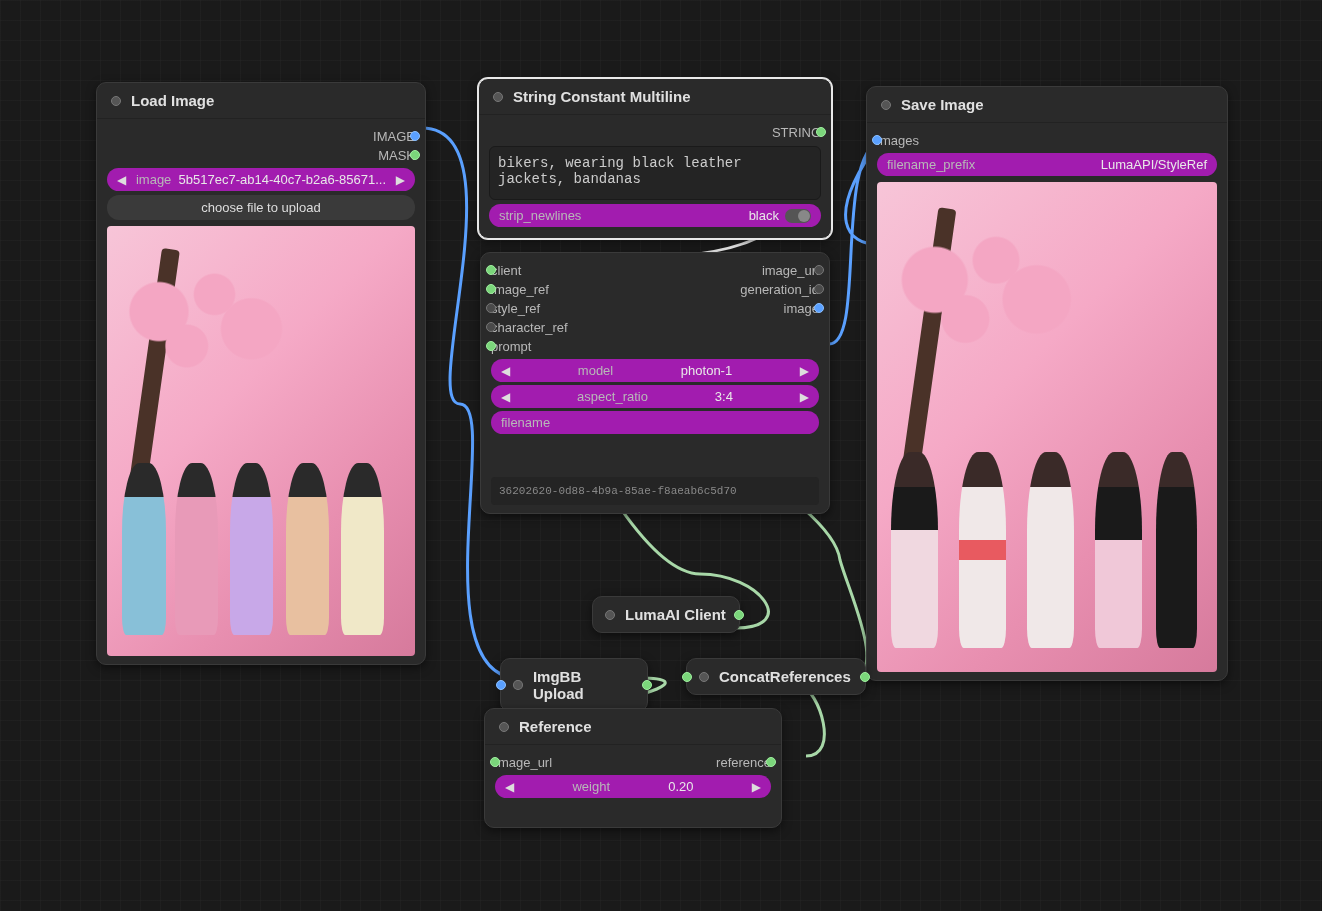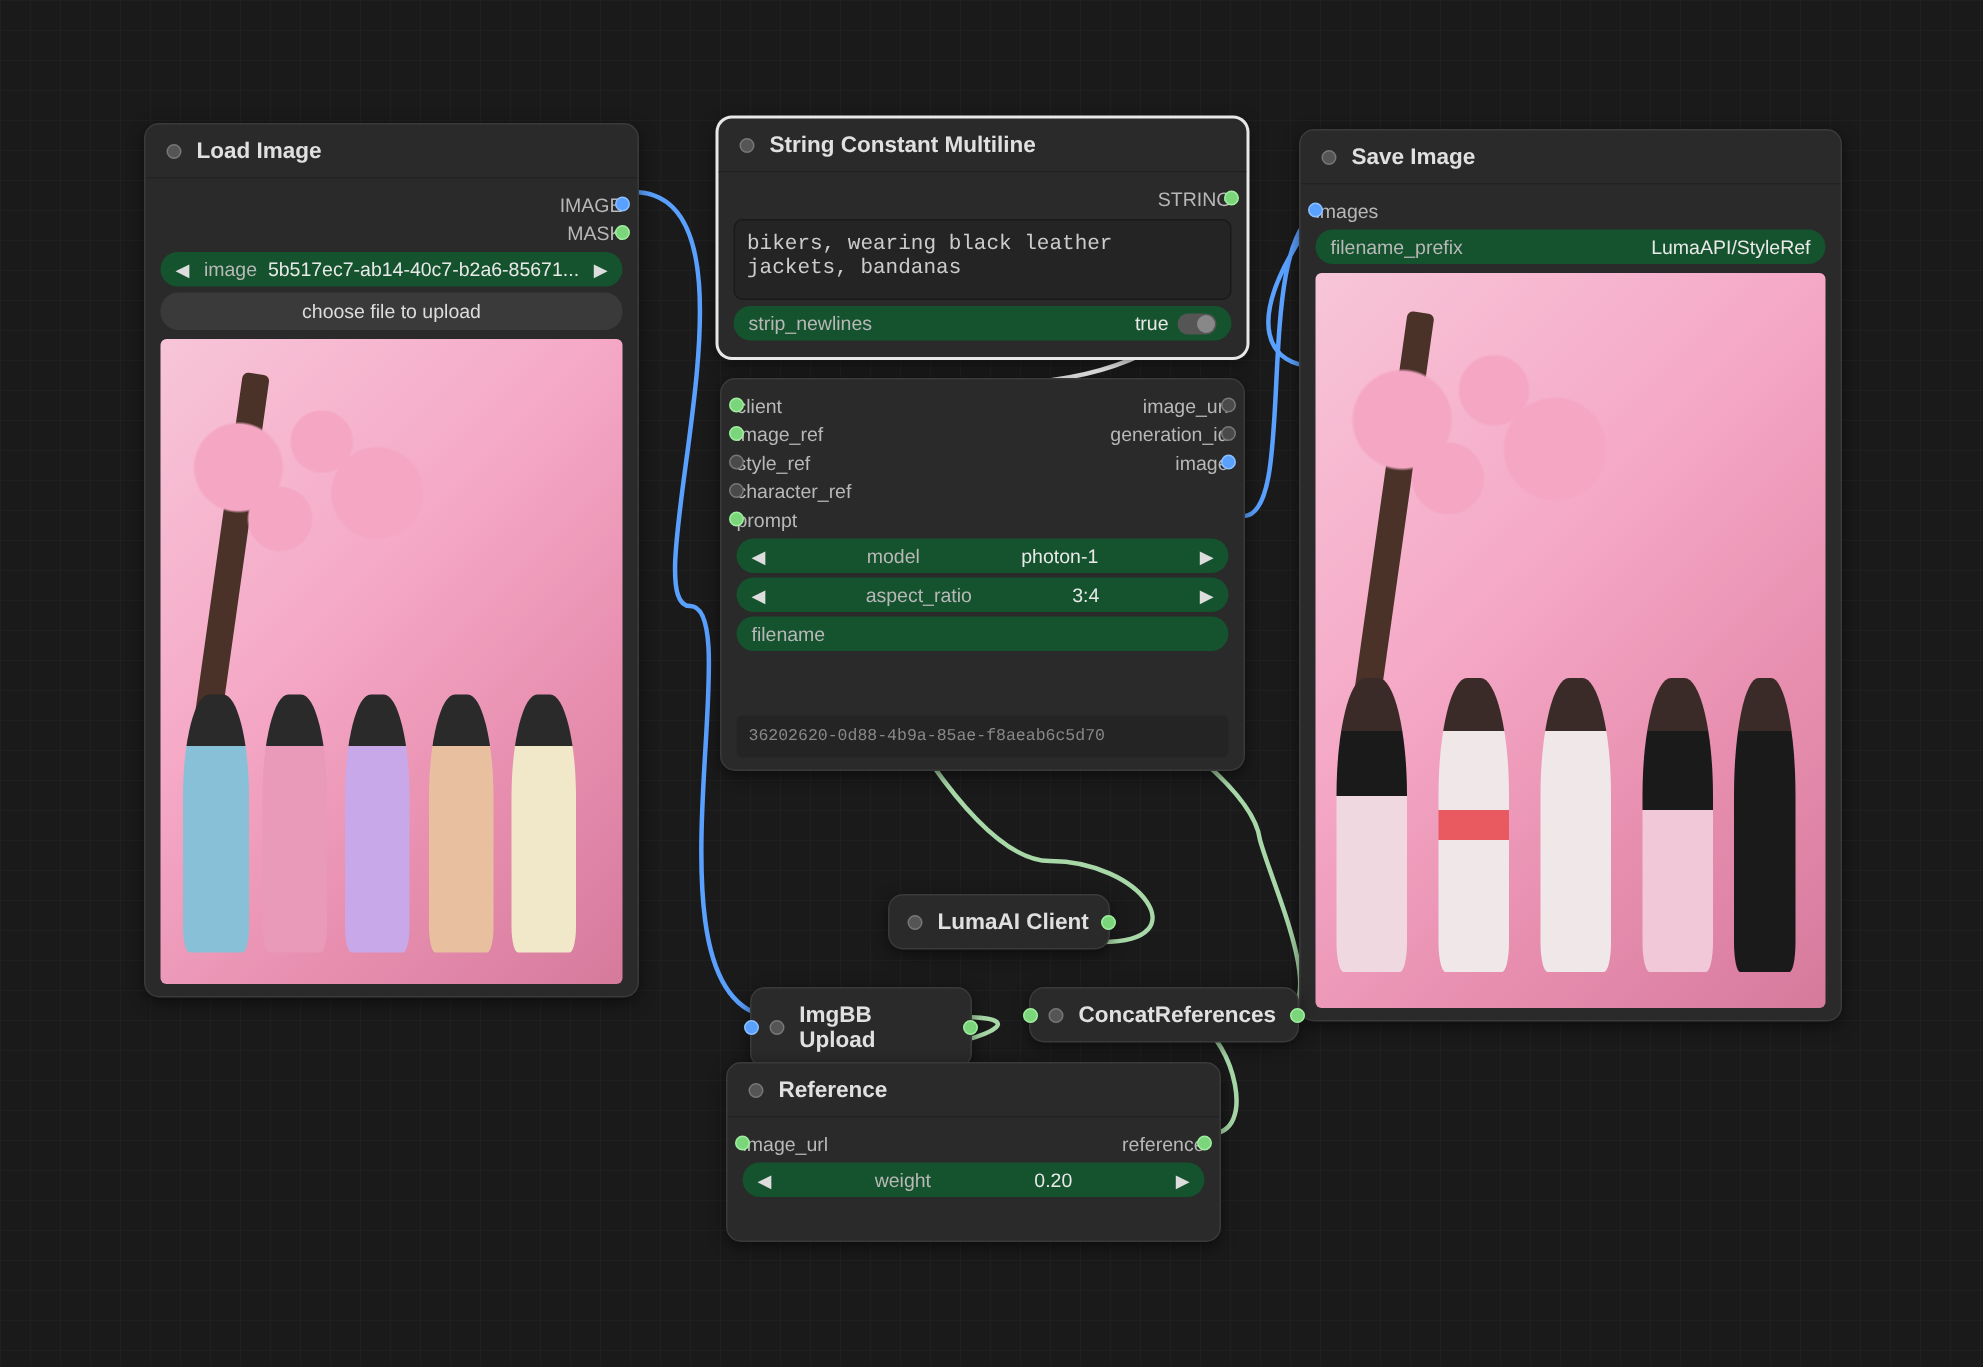--- a/index.html
+++ b/index.html
@@ -39,21 +39,21 @@
   width:10px; height:10px; border-radius:50%;
   background:#333; border:1px solid #777; display:inline-block;
 }
 .port.green { background:#7bd67b; border-color:#9fef9f; }
 .port.blue  { background:#5aa0ff; border-color:#8cc0ff; }
 .port.gray  { background:#4a4a4a; border-color:#777; }
 .port.outside-left { position:absolute; left:-5px; }
 .port.outside-right{ position:absolute; right:-5px; }
 .label { color:#b8b8b8; }
 .pill {
-  background:#14532d; border-radius:14px;
+  background:#a21caf; border-radius:14px;
   display:flex; align-items:center; justify-content:space-between;
   padding: 4px 10px; margin: 3px 0;
   font-size:13px; color:#ccc;
 }
 .pill .val { color:#e8e8e8; }
 .arrow { color:#ddd; font-size:12px; user-select:none; }
 .toggle { width:26px; height:14px; background:#555; border-radius:8px; position:relative; }
 .toggle::after { content:""; position:absolute; width:12px; height:12px; background:#888; border-radius:50%; top:1px; right:1px; }
 .textarea {
   background:#242424; border:1px solid #1a1a1a; border-radius:6px;
@@ -150,21 +150,21 @@
         <span></span>
         <span class="row-right">
           <span class="label">STRING</span>
           <span class="port green outside-right" style="top:4px;"></span>
         </span>
       </div>
     <div class="textarea">bikers, wearing black leather jackets, bandanas</div>
     <div class="pill">
       <span class="label">strip_newlines</span>
       <span class="row-right">
-          <span class="val">true</span>
+          <span class="val">black</span>
           <span class="toggle"></span>
         </span>
     </div>
   </div>
 </div>
 
 <div class="node" style="left:480px; top:252px; width:350px;">
   <div class="node-body">
     <div class="row">
         <span class="row-left">
@@ -275,21 +275,21 @@
 
 <div class="node" style="left:686px; top:658px; width:180px;">
   <div class="node-header" style="border-bottom:none; padding:9px 12px;">
     <span class="port green" style="position:absolute; left:-5px;"></span>
     <span class="collapse-dot"></span>
     <span>ConcatReferences</span>
     <span class="port green" style="position:absolute; right:-5px;"></span>
   </div>
 </div>
 
-<div class="node" style="left:484px; top:708px; width:330px;">
+<div class="node" style="left:484px; top:708px; width:298px;">
   <div class="node-header">
     <span class="collapse-dot"></span>
     <span>Reference</span>
   </div>
   <div class="node-body">
     <div class="row">
       <span class="row-left">
           <span class="port green outside-left" style="top:4px;"></span>
           <span class="label">image_url</span>
         </span>

